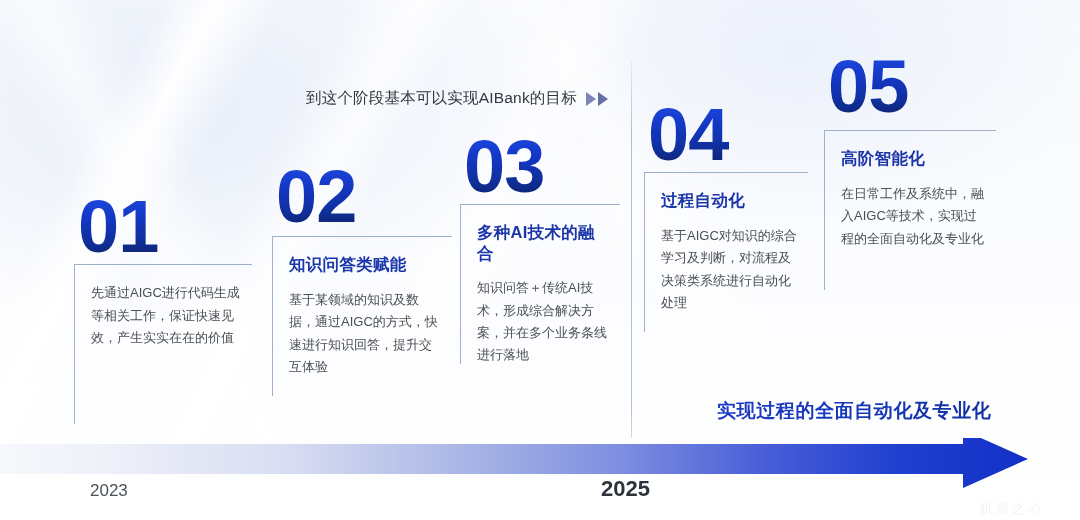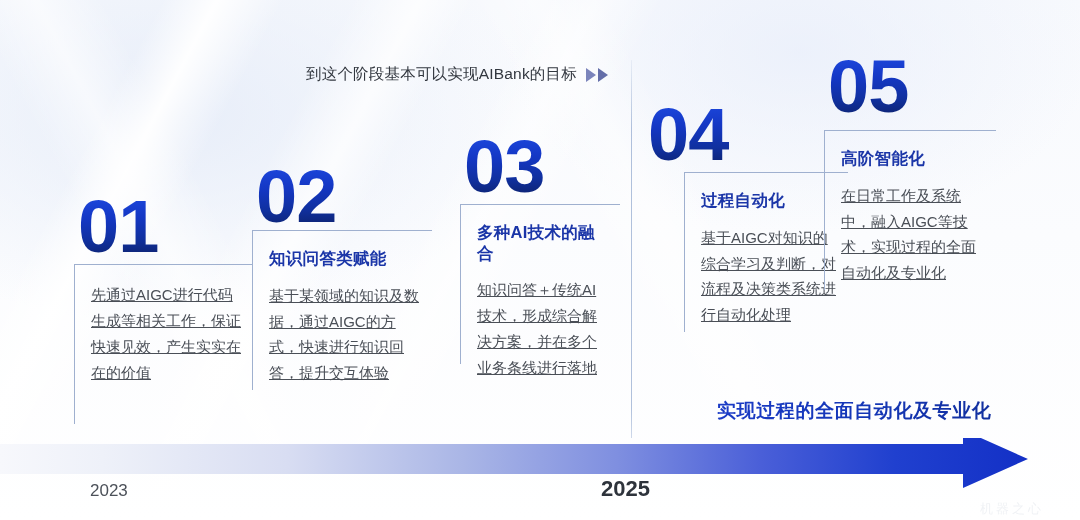--- a/index.html
+++ b/index.html
@@ -47,20 +47,21 @@
     background: linear-gradient(180deg, rgba(160,180,212,0.15) 0%, rgba(150,172,208,0.75) 18%, rgba(150,172,208,0.75) 92%, rgba(150,172,208,0.45) 100%);
   }
 
   
   .top-note {
     position: absolute;
     display: flex;
     align-items: center;
     gap: 9px;
     white-space: nowrap;
+    margin-top: 24px;
   }
   .top-note-text {
     font-size: 15.5px;
     color: #32373f;
     letter-spacing: 0.2px;
     font-family: "Liberation Sans", "DejaVu Sans", sans-serif;
   }
   .top-note-arrows {
     display: inline-flex;
     gap: 2px;
@@ -102,26 +103,25 @@
   .card-title {
     font-size: 16.5px;
     font-weight: 700;
     color: #1b36a8;
     margin: 0 0 14px 0;
     letter-spacing: 0.3px;
     line-height: 1.25;
     font-family: "Liberation Sans", "DejaVu Sans", sans-serif;
   }
   .card-body {
-    font-size: 15px;
+    font-size: 13px;
     line-height: 1.72;
     color: #4a4f57;
     margin: 0;
     font-family: "Liberation Sans", "DejaVu Sans", sans-serif;
-    text-decoration: underline;
   }
 
   
   .tagline {
     position: absolute;
     font-size: 19px;
     font-weight: 700;
     letter-spacing: 0.6px;
     white-space: nowrap;
     background: linear-gradient(92deg, #1b3bc6 0%, #1436b6 55%, #12309f 100%);
@@ -181,39 +181,39 @@
     </span>
   </div>
 
   <div class="step" style="left:74px; top:196px;">
     <div class="step-num">01</div>
     <div class="card" style="width:178px; height:160px; margin-top:6px;">
       <p class="card-body">先通过AIGC进行代码生成等相关工作，保证快速见效，产生实实在在的价值</p>
     </div>
   </div>
 
-  <div class="step" style="left:252px; top:166px;">
+  <div class="step" style="left:272px; top:166px;">
     <div class="step-num">02</div>
-    <div class="card" style="width:180px; height:160px; margin-top:2px;">
+    <div class="card" style="width:180px; height:160px; margin-top:8px;">
       <p class="card-title">知识问答类赋能</p>
       <p class="card-body">基于某领域的知识及数据，通过AIGC的方式，快速进行知识回答，提升交互体验</p>
     </div>
   </div>
 
   <div class="step" style="left:460px; top:136px;">
     <div class="step-num">03</div>
     <div class="card" style="width:160px; height:160px; margin-top:6px;">
       <p class="card-title">多种AI技术的融合</p>
       <p class="card-body">知识问答＋传统AI技术，形成综合解决方案，并在多个业务条线进行落地</p>
     </div>
   </div>
 
   <div class="step" style="left:644px; top:104px;">
     <div class="step-num">04</div>
-    <div class="card" style="width:164px; height:160px; margin-top:6px;margin-left:40px;">
+    <div class="card" style="width:164px; height:160px; margin-top:6px;">
       <p class="card-title">过程自动化</p>
       <p class="card-body">基于AIGC对知识的综合学习及判断，对流程及决策类系统进行自动化处理</p>
     </div>
   </div>
 
   <div class="step" style="left:824px; top:56px;">
     <div class="step-num">05</div>
     <div class="card" style="width:172px; height:160px; margin-top:12px;">
       <p class="card-title">高阶智能化</p>
       <p class="card-body">在日常工作及系统中，融入AIGC等技术，实现过程的全面自动化及专业化</p>

